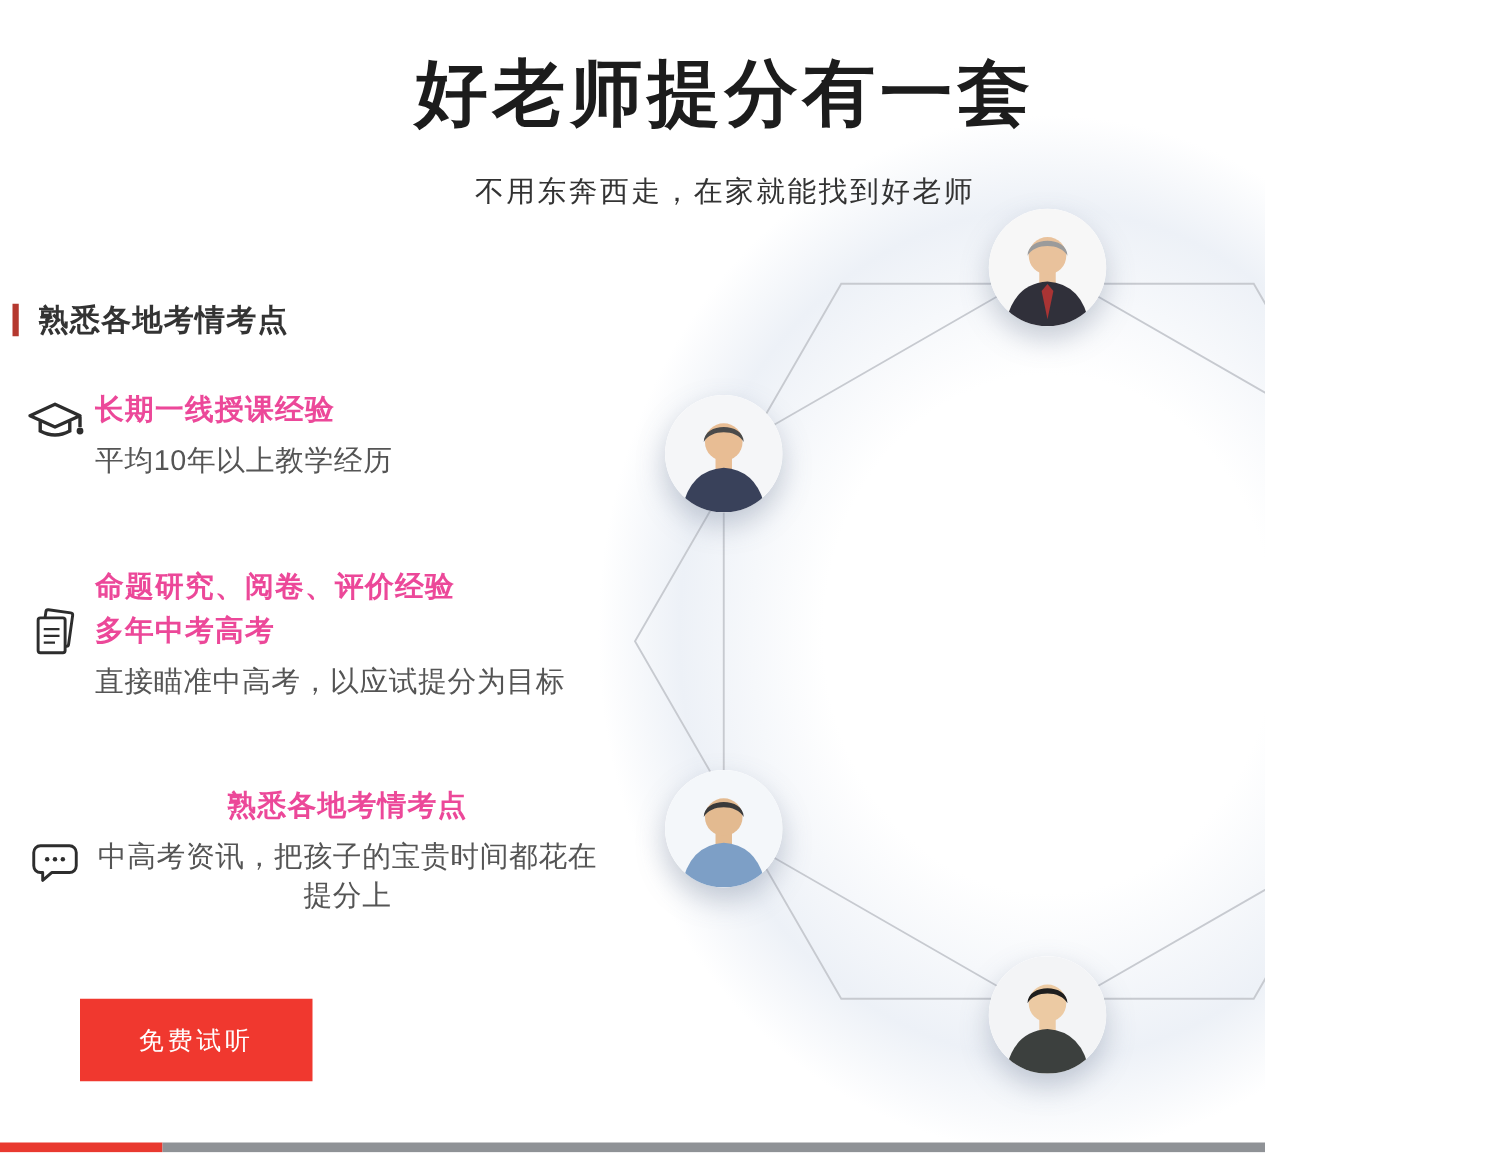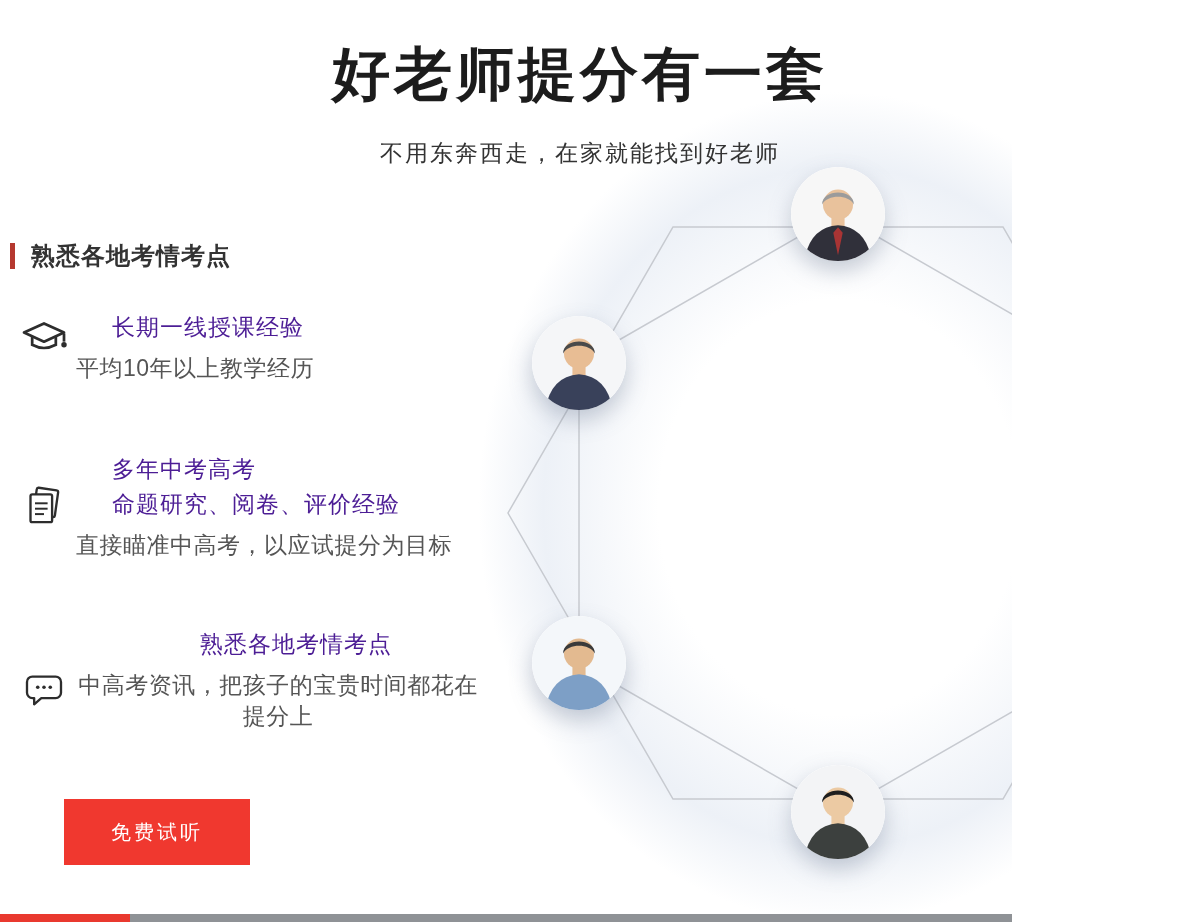--- a/index.html
+++ b/index.html
@@ -21,21 +21,21 @@
   .heading-row { display:flex; align-items:center; }
   .accent-bar { width:5px; height:26px; background:#b5382f; margin-right:16px; }
   .section-heading { font-size:24px; font-weight:700; color:#333; letter-spacing:1px; }
 
   .feature { position:absolute; left:0; width:470px; }
   .feature .f-icon { position:absolute; left:6px; width:56px; display:flex; justify-content:center; }
   .feature.f0 .f-icon { top:8px; }
   .feature.f1 .f-icon { top:34px; }
   .feature.f2 .f-icon { top:46px; }
   .f-text { margin-left:66px; }
-  .f-title { font-size:23px; font-weight:400; color:#4c1d95; line-height:35px; letter-spacing:1px;margin-left:36px; }
+  .f-title { font-size:23px; font-weight:700; color:#ec4899; line-height:35px; letter-spacing:1px; }
   .f-title:empty { display:none; }
   .f-desc { margin-top:8px; font-size:23px; color:#555; letter-spacing:.5px; }
   .feature.f0 { top:70px; }
   .feature.f1 { top:212px; }
   .feature.f2 { top:387px;text-align:center; }
 
   
   .cta { position:absolute; left:64px; top:799px; width:186px; height:66px;
     background:#f0382f; color:#fff; font-size:20px; letter-spacing:3px;
     border:none; cursor:pointer; font-family:inherit; }
@@ -158,22 +158,22 @@
             <rect x="5" y="9" width="24" height="31" rx="2"></rect>
           </g>
           <g stroke="#2d2d2d" stroke-width="2.2">
             <path d="M10 19 h14"></path>
               <path d="M10 25 h14"></path>
               <path d="M10 31 h10"></path>
           </g>
         </svg>
       </span>
       <div class="f-text">
+        <div class="f-title">命题研究、阅卷、评价经验</div>
         <div class="f-title">多年中考高考</div>
-        <div class="f-title">命题研究、阅卷、评价经验</div>
         <div class="f-desc">直接瞄准中高考，以应试提分为目标</div>
       </div>
     </div>
 
     <div class="feature f2">
       <span class="f-icon">
         <svg viewBox="0 0 42 38" width="38" height="34">
           <path d="M8 4 h26 a6 6 0 0 1 6 6 v12 a6 6 0 0 1 -6 6 H18 l-8 7 v-7 H8 a6 6 0 0 1 -6 -6 V10 a6 6 0 0 1 6 -6 Z" fill="none" stroke="#2d2d2d" stroke-width="2.6" stroke-linejoin="round"></path>
           <circle cx="14" cy="16" r="2" fill="#2d2d2d"></circle>
           <circle cx="21" cy="16" r="2" fill="#2d2d2d"></circle>

